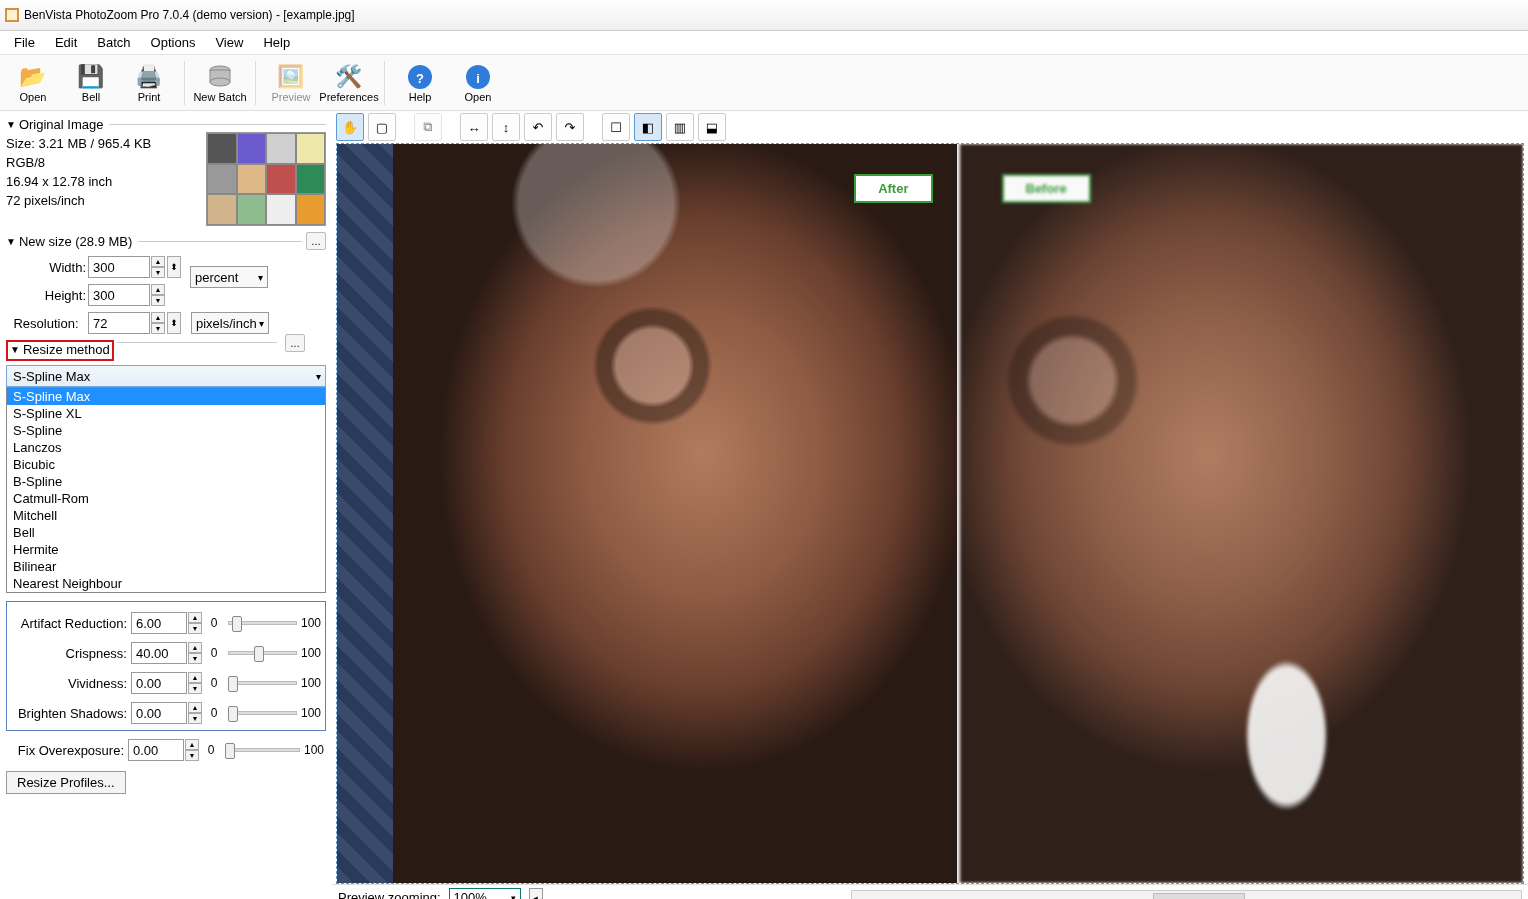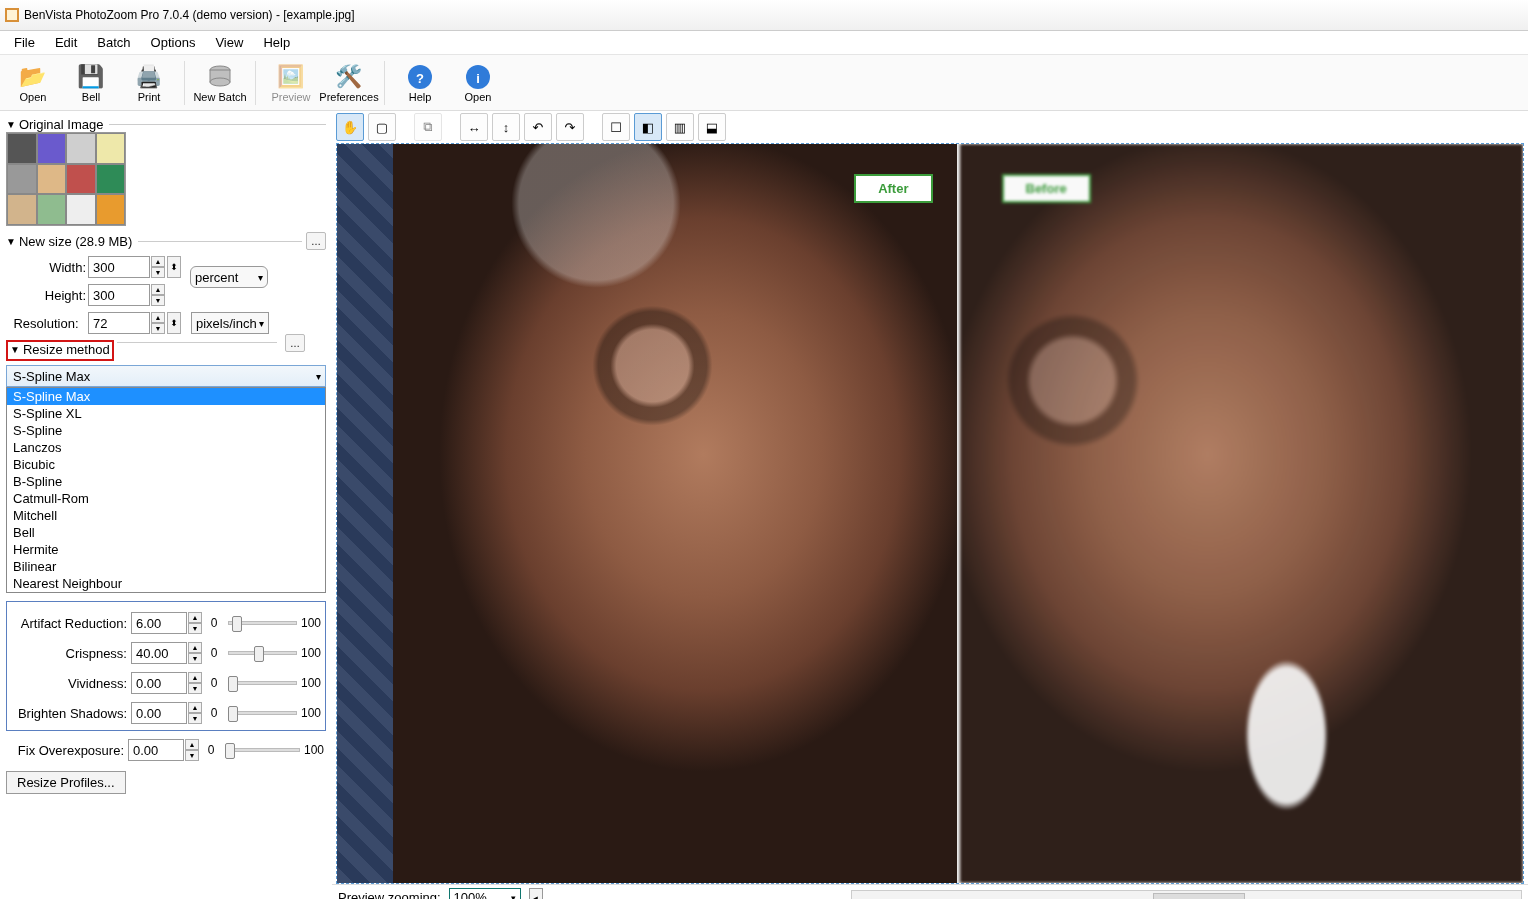--- a/index.html
+++ b/index.html
@@ -183,20 +183,26 @@
 <div class="main">
 
   <div class="sidebar">
 
     <div class="section-head">
       <span class="tri">▼</span>
       <span>Original Image</span>
       <span class="line"></span>
     </div>
     <div class="orig-wrap">
+      <div class="orig-info">
+        <div>Size: 3.21 MB / 965.4 KB</div>
+        <div>RGB/8</div>
+        <div>16.94 x 12.78 inch</div>
+        <div>72 pixels/inch</div>
+      </div>
       <div class="thumb">
         <div class="thumb-grid">
             <div></div>
             <div></div>
             <div></div>
             <div></div>
             <div></div>
             <div></div>
             <div></div>
             <div></div>
@@ -229,21 +235,21 @@
         <div class="field-row">
           <label>Height:</label>
           <input class="num-input" value="300" style="">
           <div class="spin">
               <button>▲</button>
               <button>▼</button>
             </div>
         </div>
       </div>
       <div style="padding-top:16px;">
-        <div class="combo" style="width:78px;border-radius:6px;">
+        <div class="combo" style="width:78px;">
           <span>percent</span>
         </div>
       </div>
     </div>
 
     <div class="field-row">
       <label style="width:80px;text-align:center;">Resolution:</label>
       <input class="num-input" value="72" style="">
       <div class="spin">
           <button>▲</button>

